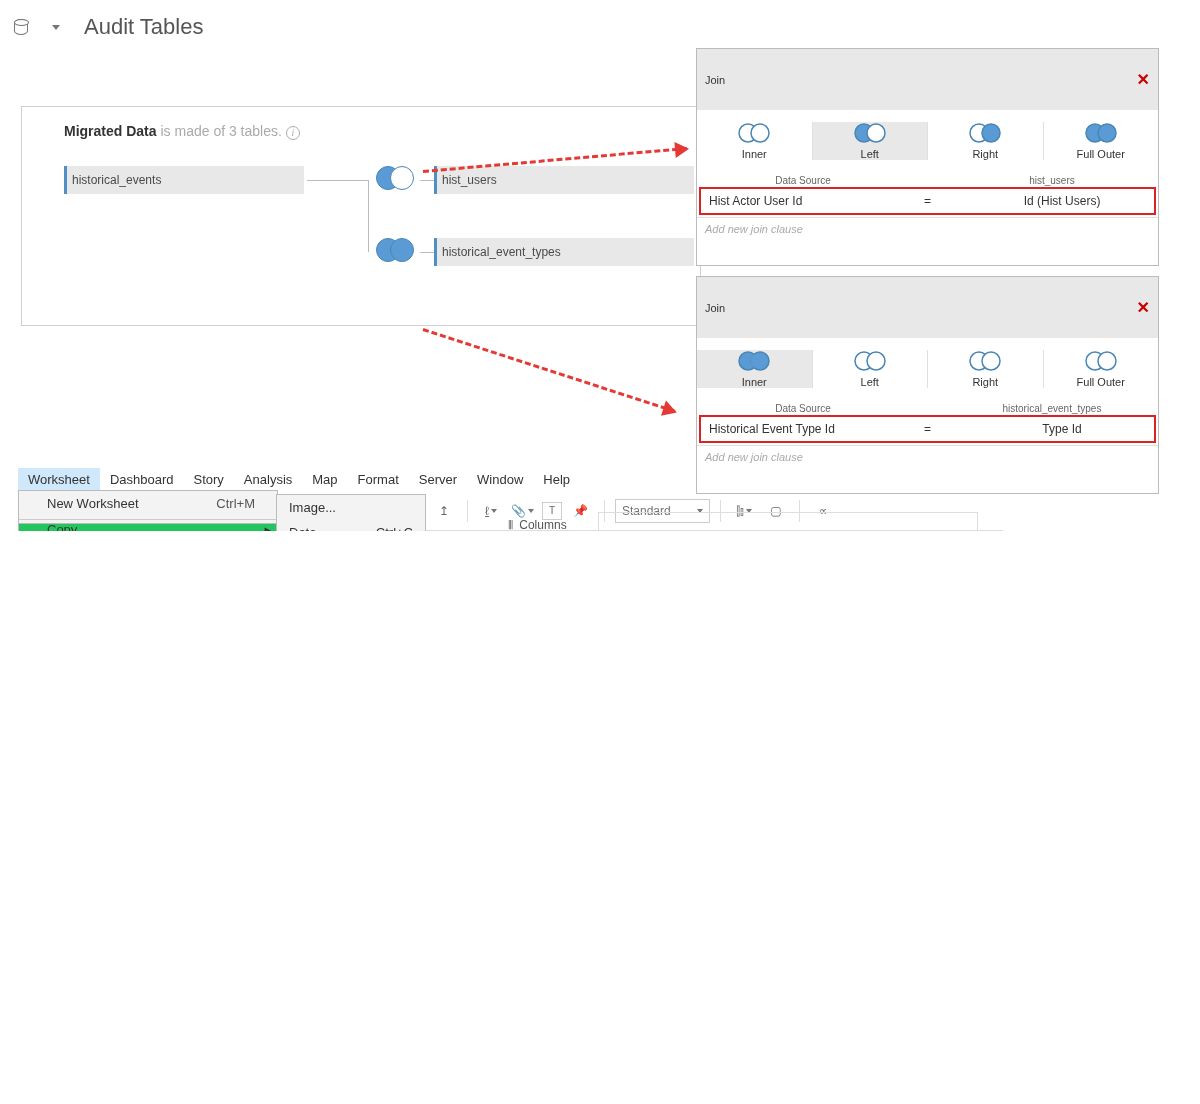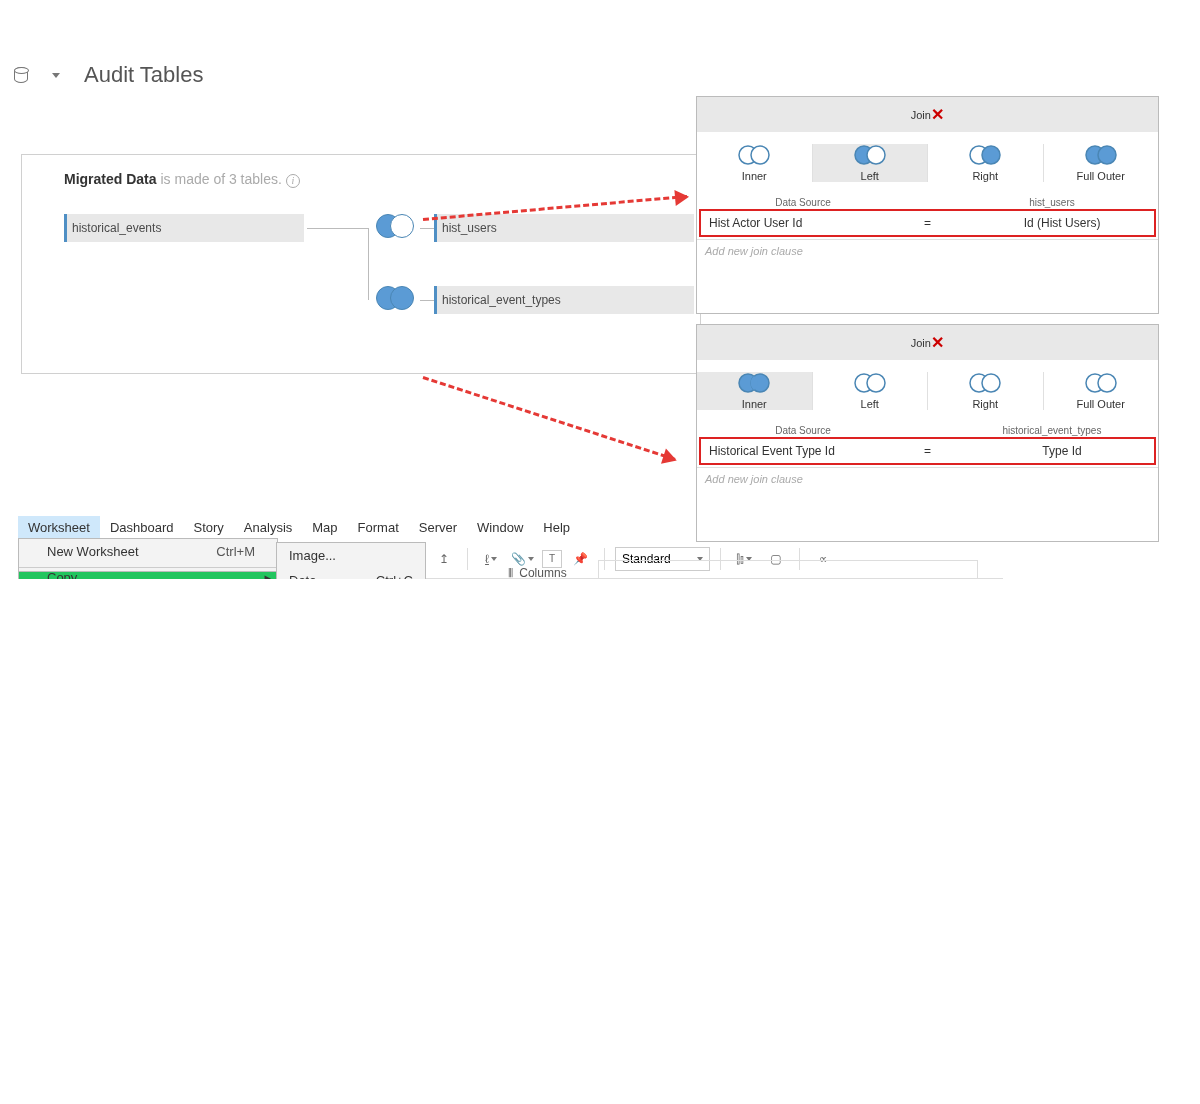--- a/index.html
+++ b/index.html
@@ -1,19 +1,19 @@
 <!DOCTYPE html>
 <html><head>
 <meta charset="utf-8">
 <style>
   * { box-sizing: border-box; }
   body { margin: 0; font-family: -apple-system, BlinkMacSystemFont, "Segoe UI", Arial, sans-serif; font-size: 12px; color: #333; background: #fff; width: 1200px; }
   
   
-  .ds-header { display: flex; align-items: center; gap: 24px; padding: 14px 0 8px 14px; margin-top: 48px; }
+  .ds-header { display: flex; align-items: center; gap: 24px; padding: 14px 0 8px 14px; }
   .ds-header h2 { font-size: 22px; font-weight: 400; color: #555; margin: 0; }
   .db-icon { width: 14px; height: 16px; border: 1.5px solid #777; border-radius: 7px/4px; position: relative; }
   .db-icon::before { content: ""; position: absolute; top: -1px; left: -1.5px; right: -1.5px; height: 5px; border: 1.5px solid #777; border-radius: 50%; background: #fff; }
   .ds-caret { width:0; height:0; border-left:4px solid transparent; border-right:4px solid transparent; border-top:5px solid #777; }
   
   .canvas-wrap { position: relative; width: 1155px; height: 330px; margin-left: 13px; }
   .ds-canvas { position: absolute; left: 8px; top: 58px; width: 680px; height: 220px; border: 1px solid #d0d0d0; padding: 16px 14px 0 42px; }
   .ds-canvas-title { font-size: 14px; margin: 0 0 26px 0; }
   .ds-canvas-title .muted { color: #aaa; font-weight: 400; }
   .info-i { display:inline-flex; width:14px; height:14px; border:1px solid #aaa; border-radius:50%; align-items:center; justify-content:center; font-size:10px; color:#aaa; font-family:serif; font-style:italic; }
@@ -30,21 +30,21 @@
   .venn .l { left:0; }
   .venn .r { left:14px; }
   .v1 { left:312px; top:0; }
   .v2 { left:312px; top:72px; }
   .hl { position:absolute; height:0; border-top:1px solid #bbb; }
 
   
   .join-pop { position:absolute; width:463px; border:1px solid #bbb; background:#fff; font-size:11px; }
   .jp1 { left:683px; top:0; height:218px; }
   .jp2 { left:683px; top:228px; height:218px; }
-  .join-hdr { display:flex; justify-content:center; align-items:center; background:#e8e8e8; padding:8px 8px; }
+  .join-hdr { display:flex; justify-content:space-between; align-items:center; background:#e8e8e8; padding:21px 8px; }
   .join-hdr .x { color:#c00; font-size:16px; font-weight:bold; cursor:default; }
   .join-types { display:flex; height:62px;align-items:center; }
   .jt { flex:1; display:flex; flex-direction:column; align-items:center; justify-content:center; gap:4px; border-right:1px solid #e0e0e0; }
   .jt:last-child { border-right:none; }
   .jt.sel { background:#e8e8e8; }
   .jt svg { width:38px; height:22px; }
   .join-cols { display:flex; font-size:10px; color:#666; padding:3px 0; }
   .join-cols > div { text-align:center; }
   .jc1 { width:46%; } .jc2 { width:8%; } .jc3 { width:46%; }
   .join-row { display:flex; padding:5px 8px; font-size:12px;gap:36px; }
@@ -61,21 +61,21 @@
   
   .ws-wrap { position:relative; margin-top:90px; margin-left:18px; width:985px; }
   .menubar { display:flex; gap:0; font-size:13px; color:#333; }
   .menubar > span { padding:4px 10px; }
   .menubar .active { background:#cfe8fb; }
   
   .toolbar { display:flex; align-items:center; gap:6px; padding:6px 4px; border-bottom:1px solid #ddd; height:40px; }
   .tb-btn { width:26px; height:26px; display:inline-flex; align-items:center; justify-content:center; color:#666; }
   .tb-sep { width:1px; height:22px; background:#ddd; margin:0 4px; }
   .tb-drop { width:0;height:0;border-left:3px solid transparent;border-right:3px solid transparent;border-top:4px solid #777;margin-left:2px; }
-  .std-sel { width:95px; height:24px; border:1px solid #ccc; display:flex; align-items:center; justify-content:space-between; padding:0 6px; font-size:12px; color:#000000; }
+  .std-sel { width:95px; height:24px; border:1px solid #ccc; display:flex; align-items:center; justify-content:space-between; padding:0 6px; font-size:12px; color:#737373; }
 
   
   .ws-menu { position:absolute; left:0; top:22px; width:260px; background:#f3f3f3; border:1px solid #bbb; z-index:30; font-size:13px; }
   .ws-menu .mi { display:flex; align-items:center; padding:5px 8px 5px 28px; position:relative; }
   .ws-menu .mi.hl { background:#22c55e; }
   .ws-menu .mi.dis { color:#aaa; }
   .ws-menu .shortcut { position:absolute; right:22px; color:#555; }
   .ws-menu .sub { position:absolute; right:6px; }
   .ws-menu hr { border:none; border-top:1px solid #ccc; margin:3px 0; }
   .check { position:absolute; left:8px; color:#2a6db8; font-weight:bold; }

